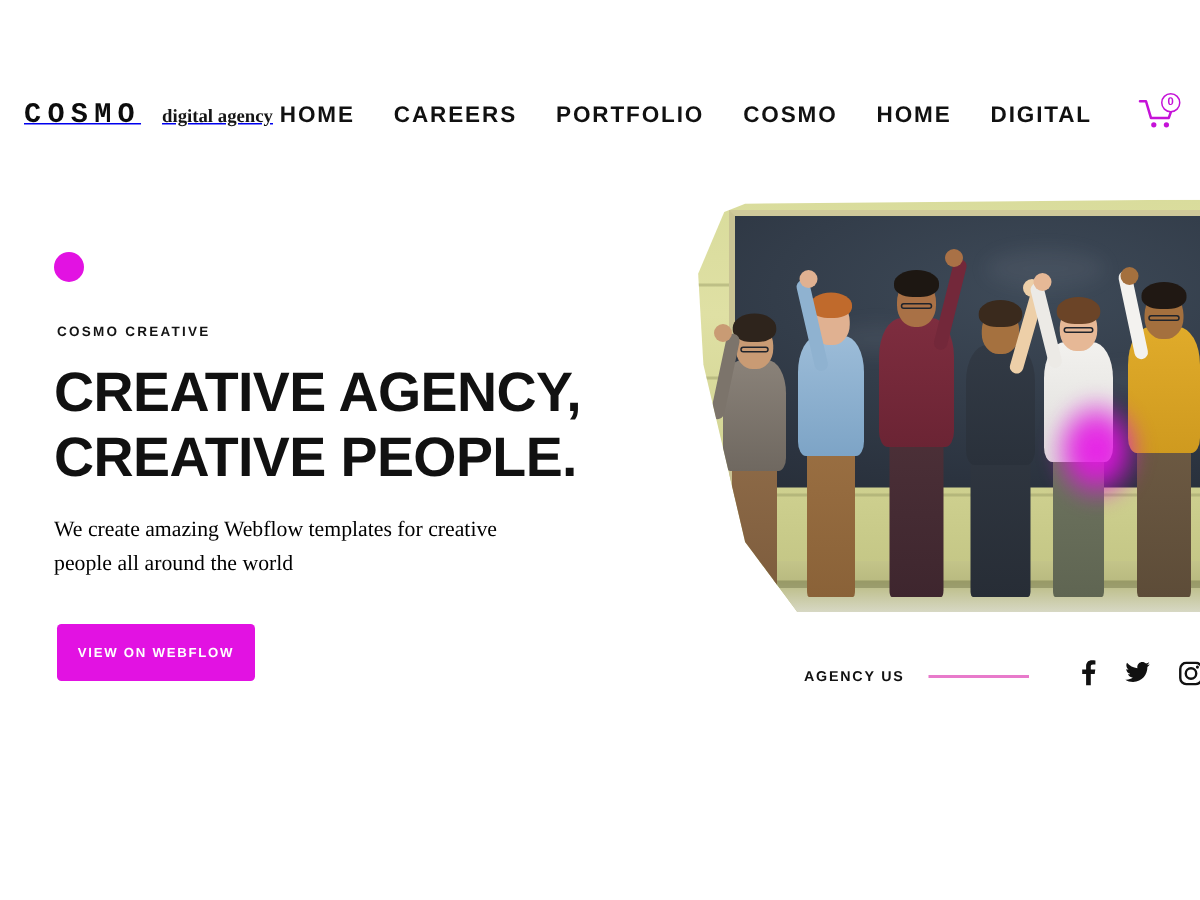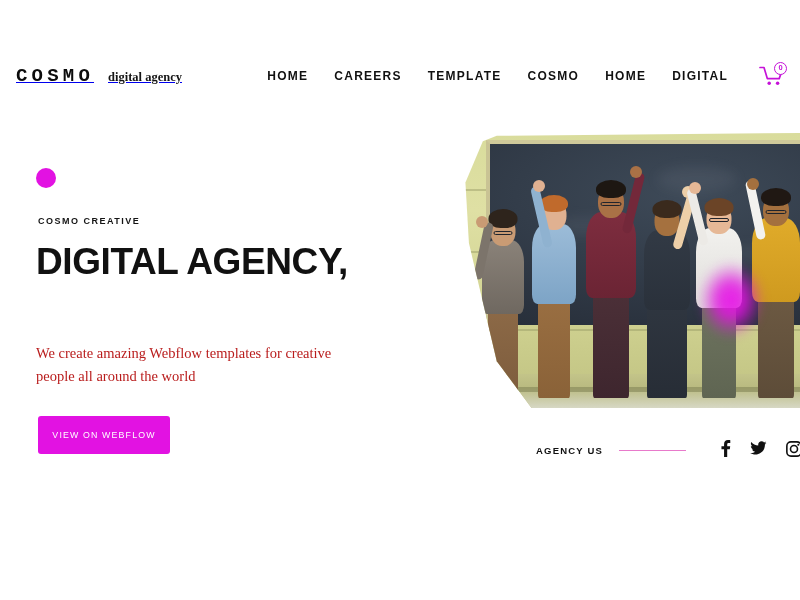--- a/index.html
+++ b/index.html
@@ -54,21 +54,21 @@
 
   .nav {
     display: flex;
     align-items: center;
     margin-left: auto;
     margin-right: 14px;
     gap: 26px;
   }
 
   .nav-link {
-    font-size: 12px;
+    font-size: 15px;
     font-weight: 700;
     letter-spacing: 1.25px;
     color: #111111;
     text-decoration: none;
     white-space: nowrap;
   }
 
   .cart {
     position: relative;
     width: 28px;
@@ -254,36 +254,36 @@
   }
 
   .subtitle {
     position: absolute;
     left: 36px;
     top: 342px;
     width: 330px;
     font-family: "Liberation Serif", serif;
     font-size: 14.5px;
     line-height: 1.62;
-    color: #b91c1c;
+    color: #000000;
   }
 
   .cta {
     position: absolute;
     left: 38px;
     top: 416px;
     width: 132px;
     height: 38px;
     background: #e212e2;
     border: none;
     border-radius: 3px;
     color: #ffffff;
     font-family: "Liberation Sans", sans-serif;
     font-size: 8.8px;
-    font-weight: 400;
+    font-weight: 700;
     letter-spacing: 1.15px;
     cursor: pointer;
   }
 
   
   .follow {
     position: absolute;
     left: 536px;
     top: 440px;
     display: flex;
@@ -322,21 +322,21 @@
   <div class="header">
 
     <a class="brand" href="#">
       <span class="brand-name">COSMO</span>
       <span class="brand-tag">digital agency</span>
     </a>
 
     <nav class="nav">
       <a class="nav-link" href="#">HOME</a>
       <a class="nav-link" href="#">CAREERS</a>
-      <a class="nav-link" href="#">TEMPLATE</a>
+      <a class="nav-link" href="#">PORTFOLIO</a>
       <a class="nav-link" href="#">COSMO</a>
       <a class="nav-link" href="#">HOME</a>
       <a class="nav-link" href="#">DIGITAL</a>
 
       <a class="cart" href="#">
         <svg width="28" height="26" viewBox="0 0 28 26" fill="none">
           <path d="M2 4.5 H6 L9.3 15.6 H21.2 L24 7.6" stroke="#c512d8" stroke-width="1.7" stroke-linecap="round" stroke-linejoin="round"></path>
           <circle cx="11.2" cy="20.2" r="1.75" fill="#c512d8"></circle>
           <circle cx="19.6" cy="20.2" r="1.75" fill="#c512d8"></circle>
         </svg>
@@ -420,21 +420,22 @@
     </div>
 
     <div class="glow-blob"></div>
   </div>
 
   <div class="dot-accent"></div>
 
   <div class="eyebrow">COSMO CREATIVE</div>
 
   <h1 class="headline">
-    <span>DIGITAL AGENCY,</span><br>
+    <span>CREATIVE AGENCY,</span><br>
+    <span>CREATIVE PEOPLE.</span>
   </h1>
 
   <p class="subtitle">We create amazing Webflow templates for creative people all around the world</p>
 
   <button class="cta">VIEW ON WEBFLOW</button>
 
   <div class="follow">
     <span class="follow-label">AGENCY US</span>
     <span class="follow-line"></span>
 

